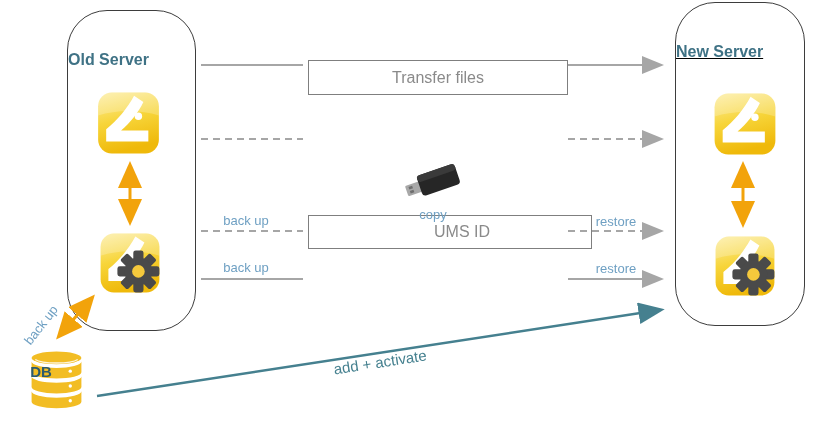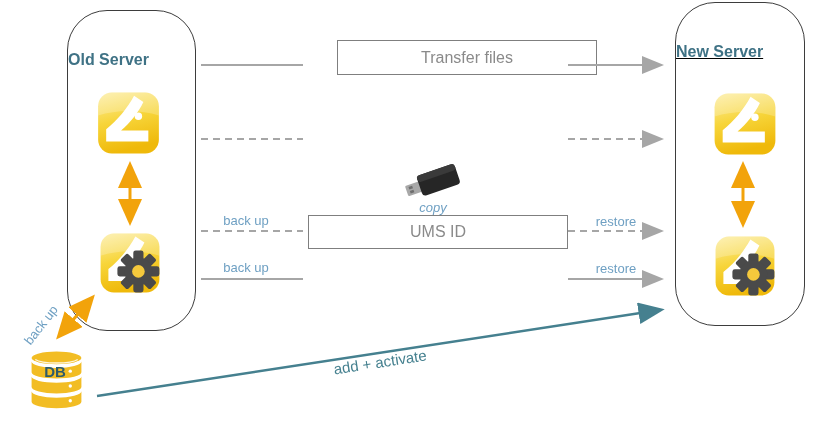--- a/index.html
+++ b/index.html
@@ -116,22 +116,22 @@
           <rect x="-8.5" y="-35" width="17" height="70" rx="4" transform="rotate(45)"></rect>
           <rect x="-8.5" y="-35" width="17" height="70" rx="4" transform="rotate(90)"></rect>
           <rect x="-8.5" y="-35" width="17" height="70" rx="4" transform="rotate(135)"></rect>
           <circle r="23"></circle>
         </g>
         <circle r="10.5" fill="#F5C93C"></circle>
       </g>
     </svg>
   </div>
 
-  <div class="step" style="top:40px;height:33px;margin-left:29px;">Transfer files</div>
-  <div class="step" style="top:215px;height:32px;">UMS ID</div>
+  <div class="step" style="top:60px;height:33px;">Transfer files</div>
+  <div class="step" style="top:215px;height:32px;padding-left:24px;">UMS ID</div>
 
   <div class="icon" style="left:398px;top:158px;">
     <svg viewBox="0 0 90 60" width="72" height="46">
       <g transform="rotate(-19 45 30)">
         <rect x="7" y="24" width="20" height="14" rx="1.5" fill="#A8A8A8"></rect>
         <rect x="11" y="26.5" width="5" height="3.5" fill="#6E6E6E"></rect>
         <rect x="11" y="32" width="5" height="3.5" fill="#6E6E6E"></rect>
         <rect x="25" y="16.5" width="52" height="28" rx="5" fill="#262626"></rect>
         <rect x="25" y="16.5" width="52" height="9" rx="4" fill="#3A3A3A"></rect>
       </g>
@@ -145,21 +145,21 @@
         <path d="M3,20 A47,12 0 0 0 97,20 L97,40 A47,12 0 0 1 3,40 Z"></path>
         <path d="M3,48 A47,12 0 0 0 97,48 L97,68 A47,12 0 0 1 3,68 Z"></path>
         <path d="M3,76 A47,12 0 0 0 97,76 L97,96 A47,12 0 0 1 3,96 Z"></path>
       </g>
       <path d="M10,16 A42,9.5 0 0 0 90,16" fill="none" stroke="#FFFFFF" stroke-width="2.5" opacity="0.85"></path>
       <circle cx="76" cy="38" r="3.2" fill="#FFFFFF"></circle>
       <circle cx="76" cy="66" r="3.2" fill="#FFFFFF"></circle>
       <circle cx="76" cy="94" r="3.2" fill="#FFFFFF"></circle>
     </svg>
   </div>
-  <span class="db-label" style="left:55px;top:371px;">DB</span>
+  <span class="db-label" style="left:41px;top:371px;">DB</span>
 
   <svg class="overlay" width="830" height="425">
     <defs>
       <marker id="mGray" markerWidth="11" markerHeight="9" refX="9" refY="4.5" orient="auto-start-reverse">
         <path class="mk-gray" d="M0,0 L11,4.5 L0,9 Z"></path>
       </marker>
       <marker id="mOrange" markerWidth="9" markerHeight="8" refX="7" refY="4" orient="auto-start-reverse">
         <path class="mk-orange" d="M0,0 L9,4 L0,8 Z"></path>
       </marker>
       <marker id="mTeal" markerWidth="11" markerHeight="9" refX="9" refY="4.5" orient="auto-start-reverse">
@@ -183,17 +183,17 @@
     <line class="line-orange" x1="743" y1="167" x2="743" y2="222" marker-start="url(#mOrange)" marker-end="url(#mOrange)"></line>
     <line class="line-orange" x1="91" y1="299" x2="60" y2="335" marker-start="url(#mOrange)" marker-end="url(#mOrange)"></line>
 
     <line class="line-teal" x1="97" y1="396" x2="660" y2="310" marker-end="url(#mTeal)"></line>
   </svg>
 
   <span class="lbl" style="left:246px;top:220px;">back up</span>
   <span class="lbl" style="left:246px;top:267px;">back up</span>
   <span class="lbl" style="left:616px;top:221px;">restore</span>
   <span class="lbl" style="left:616px;top:268px;">restore</span>
-  <span class="lbl" style="left:433px;top:207px;font-style:italic;">copy</span>
+  <span class="lbl" style="left:433px;top:214px;">copy</span>
   <span class="lbl rot-backup" style="left:41px;top:325px;">back up</span>
   <span class="lbl add-activate" style="left:380px;top:362px;">add + activate</span>
 
 </div>
 
 </body></html>

